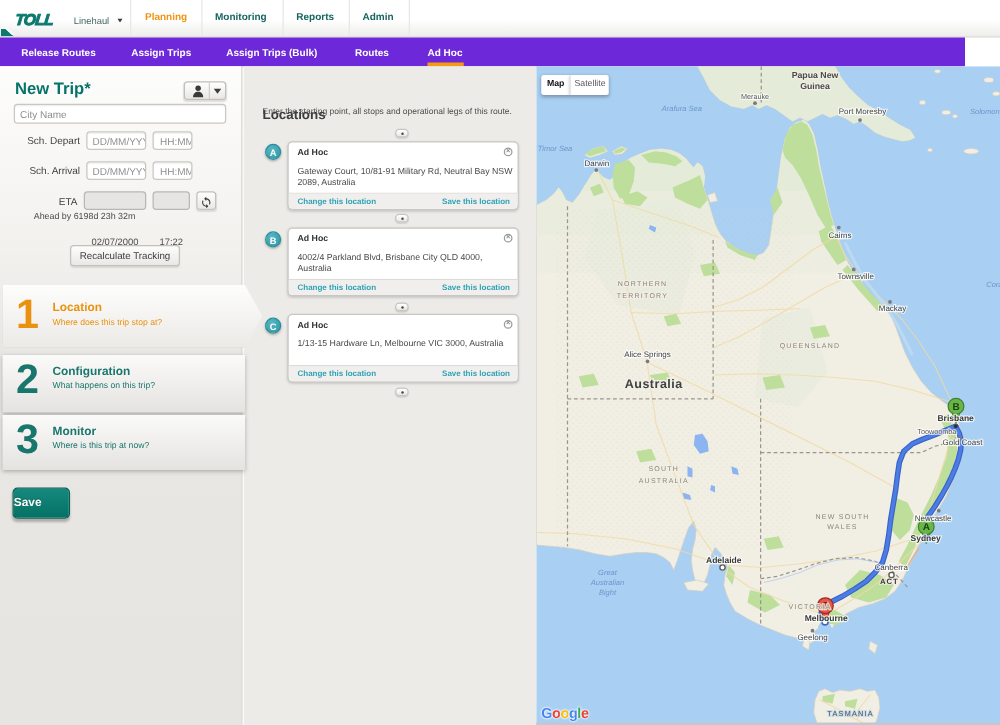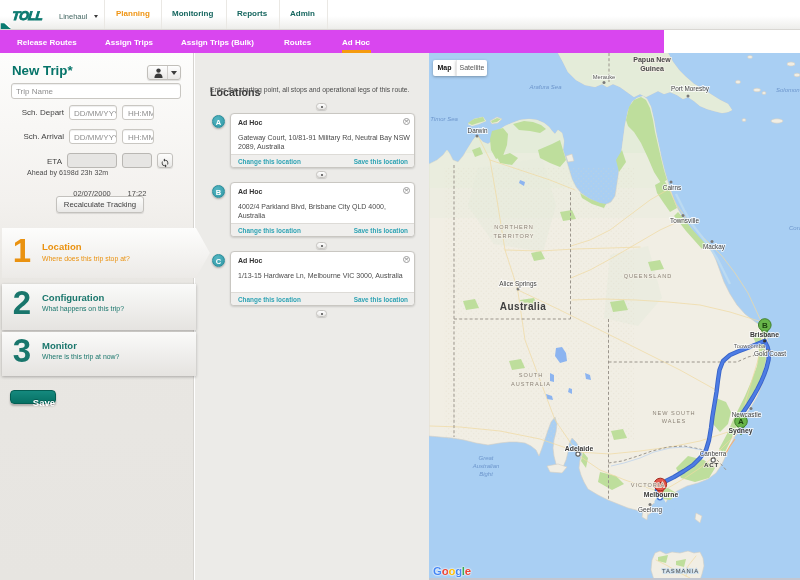--- a/index.html
+++ b/index.html
@@ -5,21 +5,21 @@
 
 .topbar{position:absolute;left:0;top:0;width:800px;height:30px;background:linear-gradient(#ffffff 55%,#ededeb);border-bottom:1px solid #d9d7d3;}
 .logo{position:absolute;left:10px;top:8px;}
 .lh{position:absolute;left:59px;top:12px;font-size:7.5px;color:#446763;}
 .lh:after{content:"";position:absolute;right:-11px;top:2.5px;border:2.5px solid transparent;border-top:3.5px solid #3a3a3a;}
 .tsep{position:absolute;top:0;width:1px;height:29px;background:#eae8e4;}
 .tmenu{position:absolute;top:9px;font-size:8px;font-weight:bold;color:#16665f;}
 .tmenu.on{color:#ef9413;}
 .notch{position:absolute;left:0;top:23px;width:14px;height:7px;}
 
-.navbar{position:absolute;left:0;top:30px;width:664px;height:23px;background:#d946ef;}
+.navbar{position:absolute;left:0;top:30px;width:772px;height:23px;background:#6d28d9;}
 .nitem{position:absolute;top:8px;font-size:8px;font-weight:bold;color:#fff;text-align:center;}
 .orange-ul{position:absolute;left:342px;top:50px;width:29px;height:3px;background:#f59b0e;}
 
 .left{position:absolute;left:0;top:53px;width:194px;height:527px;background:linear-gradient(#fdfdfc 0%,#f3f1ee 28%,#e9e7e3 42%,#e7e5e1 100%);border-right:1px solid #d6d4d0;}
 .h1{position:absolute;left:12px;top:63px;font-size:13.3px;font-weight:bold;color:#067469;}
 .btngrp{position:absolute;left:147px;top:65px;width:34px;height:15px;background:linear-gradient(#fefefe,#e9e8e6);border:1px solid #c1bfba;border-radius:3px;box-shadow:0 1px 1px rgba(0,0,0,.12);}
 .btngrp .div{position:absolute;left:19px;top:0;width:1px;height:13px;background:#d0cecb;}
 .person{position:absolute;left:6px;top:2px;}
 .caret{position:absolute;left:23px;top:5px;border:3px solid transparent;border-top:4px solid #3c3c3c;}
 .inp{position:absolute;background:#fff;border:1px solid #c9c7c2;border-radius:3px;font-size:7.5px;color:#8f8f8f;box-shadow:inset 0 1px 1px rgba(0,0,0,.07);}
@@ -31,21 +31,21 @@
 .wbtn{position:absolute;background:linear-gradient(#fdfdfc,#e9e8e6);border:1px solid #c3c1bd;border-radius:3px;color:#3e3e3e;text-align:center;box-shadow:0 1px 1px rgba(0,0,0,.1);}
 
 .step{position:absolute;left:2px;filter:drop-shadow(0 1.5px 1.5px rgba(0,0,0,.28));}
 .s1{top:228px;width:208px;height:50px;background:linear-gradient(#fdfdfc,#eceae7);clip-path:polygon(0 0,194px 0,208px 25px,194px 50px,0 50px);}
 .s2{top:284px;width:194px;height:46px;background:linear-gradient(#fafaf9,#e5e3e0);}
 .s3{top:332px;width:194px;height:44px;background:linear-gradient(#fafaf9,#e5e3e0);}
 .num{position:absolute;left:0;width:44px;text-align:center;font-weight:bold;font-size:33px;}
 .stitle{position:absolute;left:42px;font-weight:bold;font-size:9.5px;}
 .ssub{position:absolute;left:42px;font-size:6.9px;}
 .oc{color:#ea9210;} .tc{color:#19766c;}
-.save{position:absolute;left:10px;top:390px;width:46px;height:14px;background:linear-gradient(#15897e,#067164);border:1px solid #045e53;border-radius:4px;color:#fff;font-weight:bold;font-size:9.5px;text-align:right;line-height:24px;box-shadow:0 2px 2px rgba(0,0,0,.25);text-shadow:0 -1px 0 rgba(0,0,0,.25);}
+.save{position:absolute;left:10px;top:390px;width:46px;height:25px;background:linear-gradient(#15897e,#067164);border:1px solid #045e53;border-radius:4px;color:#fff;font-weight:bold;font-size:9.5px;text-align:left;line-height:24px;box-shadow:0 2px 2px rgba(0,0,0,.25);text-shadow:0 -1px 0 rgba(0,0,0,.25);}
 
 .mid{position:absolute;left:195px;top:53px;width:234px;height:527px;background:#ecebe8;}
 .loch{position:absolute;left:210px;top:86px;font-size:10.7px;font-weight:bold;color:#3c3c3c;}
 .locsub{position:absolute;left:210px;top:86px;font-size:6.8px;color:#4c4c4c;}
 .card{position:absolute;left:230px;width:185px;background:#fff;border:1px solid #c9c7c2;border-radius:4px;box-shadow:0 1px 2px rgba(0,0,0,.14);}
 .cbody{position:relative;height:40px;}
 .ctitle{position:absolute;left:7px;top:4.5px;font-size:7px;font-weight:bold;color:#333;}
 .caddr{position:absolute;left:7px;top:19px;right:3px;font-size:7px;color:#4a4a4a;line-height:9.3px;}
 .cfoot{height:13px;background:#f0efed;border-top:1px solid #dddbd7;border-radius:0 0 4px 4px;position:relative;font-size:6.4px;font-weight:bold;color:#2ea3b4;}
 .cfoot .l{position:absolute;left:7px;top:3px;} .cfoot .r{position:absolute;right:6px;top:3px;}
@@ -301,21 +301,21 @@
   <div class="h1">New Trip*</div>
   <div class="btngrp">
     <svg class="person" width="9" height="10" viewBox="0 0 9 10">
       <circle cx="4.5" cy="2.6" r="2.2" fill="#3a3a3a"></circle>
       <path d="M0.4,10 C0.4,6.8 2.2,5.4 4.5,5.4 C6.8,5.4 8.6,6.8 8.6,10 Z" fill="#3a3a3a"></path>
     </svg>
     <span class="div"></span>
     <span class="caret"></span>
   </div>
   <div class="inp" style="left:11px;top:83px;width:170px;height:16px;">
-    <span>Trip Name</span>
+    <span>City Name</span>
   </div>
   <div class="lbl" style="left:0;top:108px;width:64px;">Sch. Depart</div>
   <div class="inp" style="left:69px;top:104.5px;width:48px;height:15.5px;">
     <span>DD/MM/YYYY</span>
   </div>
   <div class="inp" style="left:122px;top:104.5px;width:32px;height:15.5px;">
     <span style="padding-left:5px;">HH:MM</span>
   </div>
   <div class="lbl" style="left:0;top:132px;width:64px;">Sch. Arrival</div>
   <div class="inp" style="left:69px;top:128.5px;width:48px;height:15.5px;">

